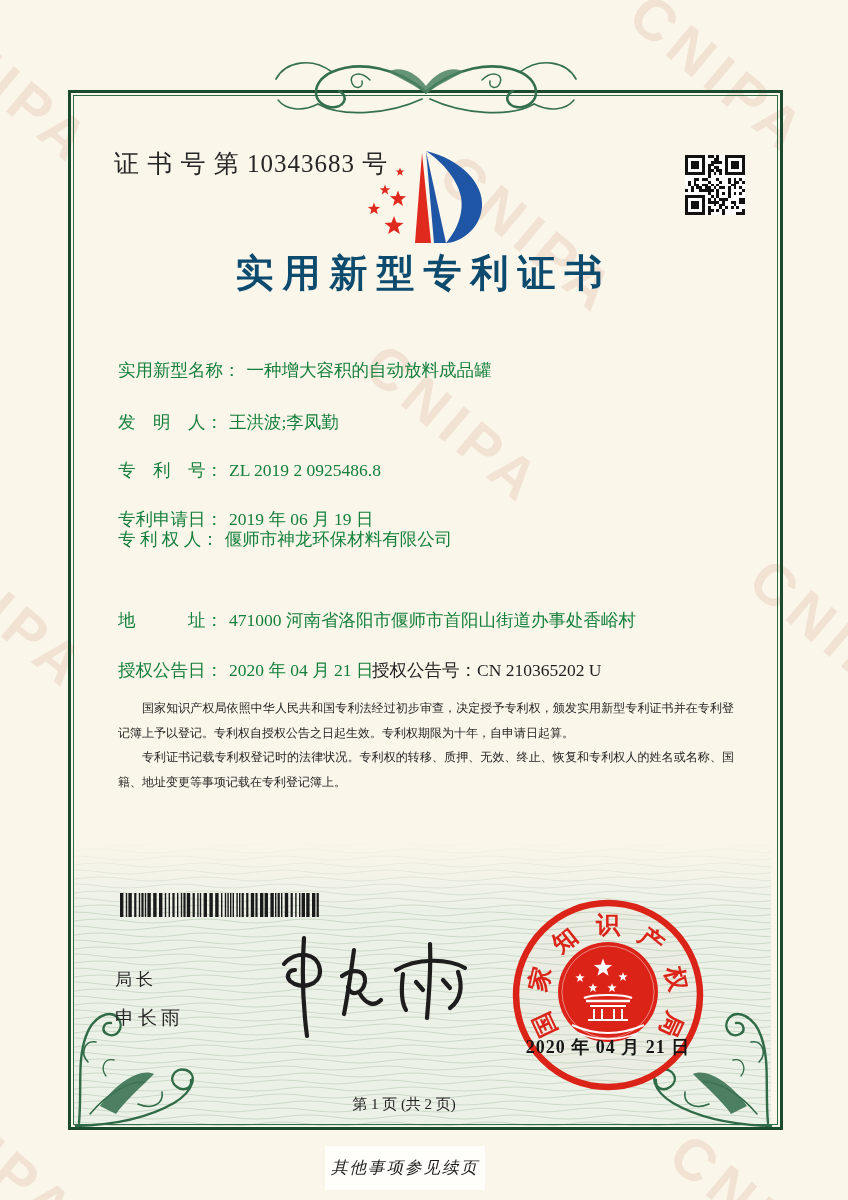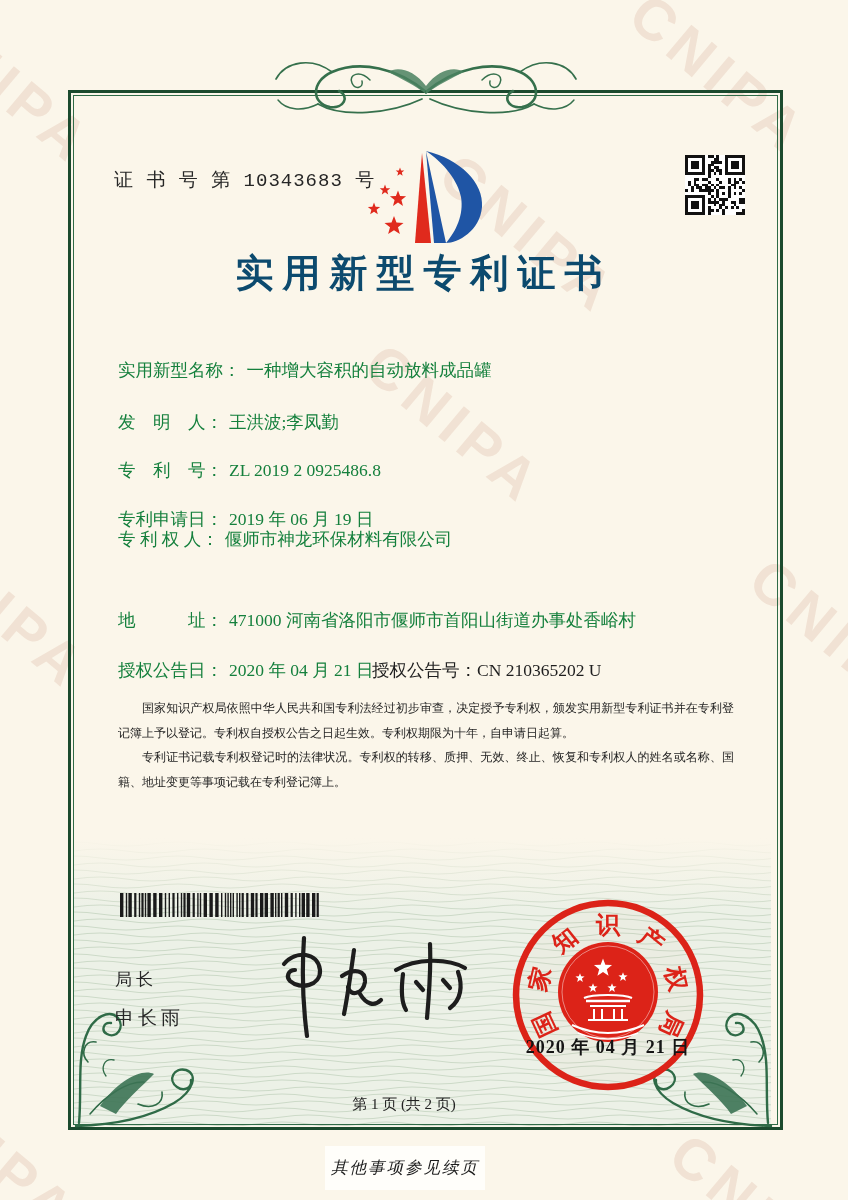--- a/index.html
+++ b/index.html
@@ -13,21 +13,21 @@
   .frame{position:absolute;left:68px;top:90px;width:709px;height:1034px;border:3px solid #1b4a2e;}
   .frame-inner{position:absolute;left:2px;top:2px;right:2px;bottom:2px;border:1px solid #2f6b47;}
   
   .waves{position:absolute;left:74px;top:832px;width:697px;height:294px;}
   .waves svg{display:block;}
   .waves .fade{position:absolute;left:0;top:0;width:100%;height:80px;
         background:linear-gradient(#fbf6ea 8%,rgba(251,246,234,0) 100%);}
   
   .orn{position:absolute;pointer-events:none;}
   
-  .certno{position:absolute;left:114px;top:167px;font-size:19px;letter-spacing:1px;font-family:Liberation Mono, monospace;}
+  .certno{position:absolute;left:114px;top:147px;font-size:25px;letter-spacing:1px;}
   .logo{position:absolute;left:352px;top:139px;}
   .qr{position:absolute;left:685px;top:155px;width:60px;height:60px;}
   .title{position:absolute;left:68px;top:248px;width:711px;text-align:center;
          font-size:38px;font-weight:bold;letter-spacing:9px;color:#0c4a6e;}
   .row{position:absolute;left:118px;font-size:17.5px;white-space:nowrap;color:#15803d;}
   .row .val{margin-left:6px;}
   .grant2{position:absolute;left:372px;top:658px;font-size:17.5px;white-space:nowrap;color:#1e1e1e;}
   .paras{position:absolute;left:118px;top:696px;width:616px;font-size:12px;line-height:24.5px;
          text-align:justify;color:#1f1f1f;}
   .paras p{margin:0;text-indent:2em;}

